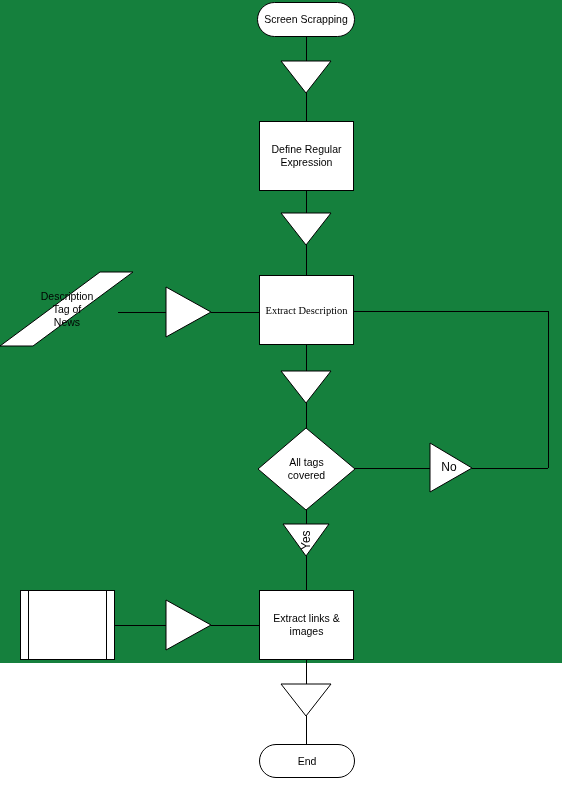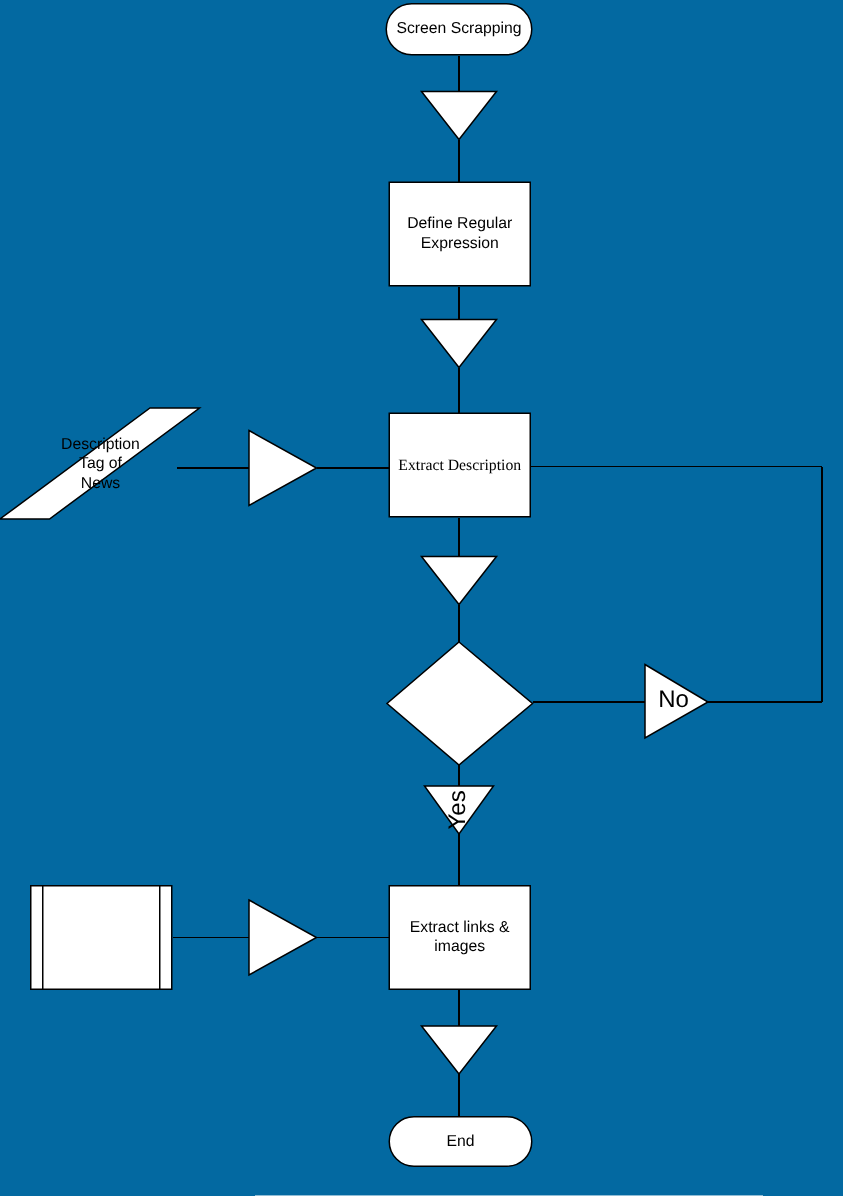--- a/index.html
+++ b/index.html
@@ -11,22 +11,22 @@
   body {
     width: 562px;
     height: 797px;
     font-family: "Liberation Sans", sans-serif;
     color: #000000;
     overflow: hidden;
   }
   #canvas {
     position: relative;
     width: 562px;
-    height: 797px;
-    background: #0369a1;
+    height: 663px;
+    background: #15803d;
   }
   #canvas svg {
     position: absolute;
     left: 0;
     top: 0;
   }
   .shape-label {
     position: absolute;
     text-align: center;
     font-family: "Liberation Sans", sans-serif;
@@ -35,21 +35,21 @@
     color: #000000;
     white-space: pre-line;
     display: flex;
     align-items: center;
     justify-content: center;
     pointer-events: none;
   }
   .edge-label {
     position: absolute;
     font-family: "Liberation Sans", sans-serif;
-    font-size: 16px;
+    font-size: 12px;
     line-height: 12px;
     color: #000000;
     text-align: center;
   }
   .edge-label.vertical {
     writing-mode: vertical-rl;
     transform: rotate(180deg);
   }
 </style>
 </head>
@@ -134,20 +134,22 @@
 
   <div class="shape-label" style="left:259px; top:121px; width:95px; height:70px;">Define Regular
 Expression</div>
 
   <div class="shape-label" style="left:20px; top:272px; width:94px; height:74px;">Description
 Tag of
 News</div>
 
   <div class="shape-label" style="left:259px; top:275px; width:95px; height:70px;font-family:Liberation Serif, serif;">Extract Description</div>
 
+  <div class="shape-label" style="left:258px; top:428px; width:97px; height:82px;">All tags
+covered</div>
 
 
   <div class="shape-label" style="left:259px; top:590px; width:95px; height:70px;">Extract links &amp;
 images</div>
 
   <div class="shape-label" style="left:259px; top:744px; width:96px; height:34px;text-align:center;">End</div>
 
   <div class="edge-label" style="left:437px; top:461px; width:24px;">No</div>
 
   <div class="edge-label vertical" style="left:300px; top:527px; height:26px;">Yes</div>

